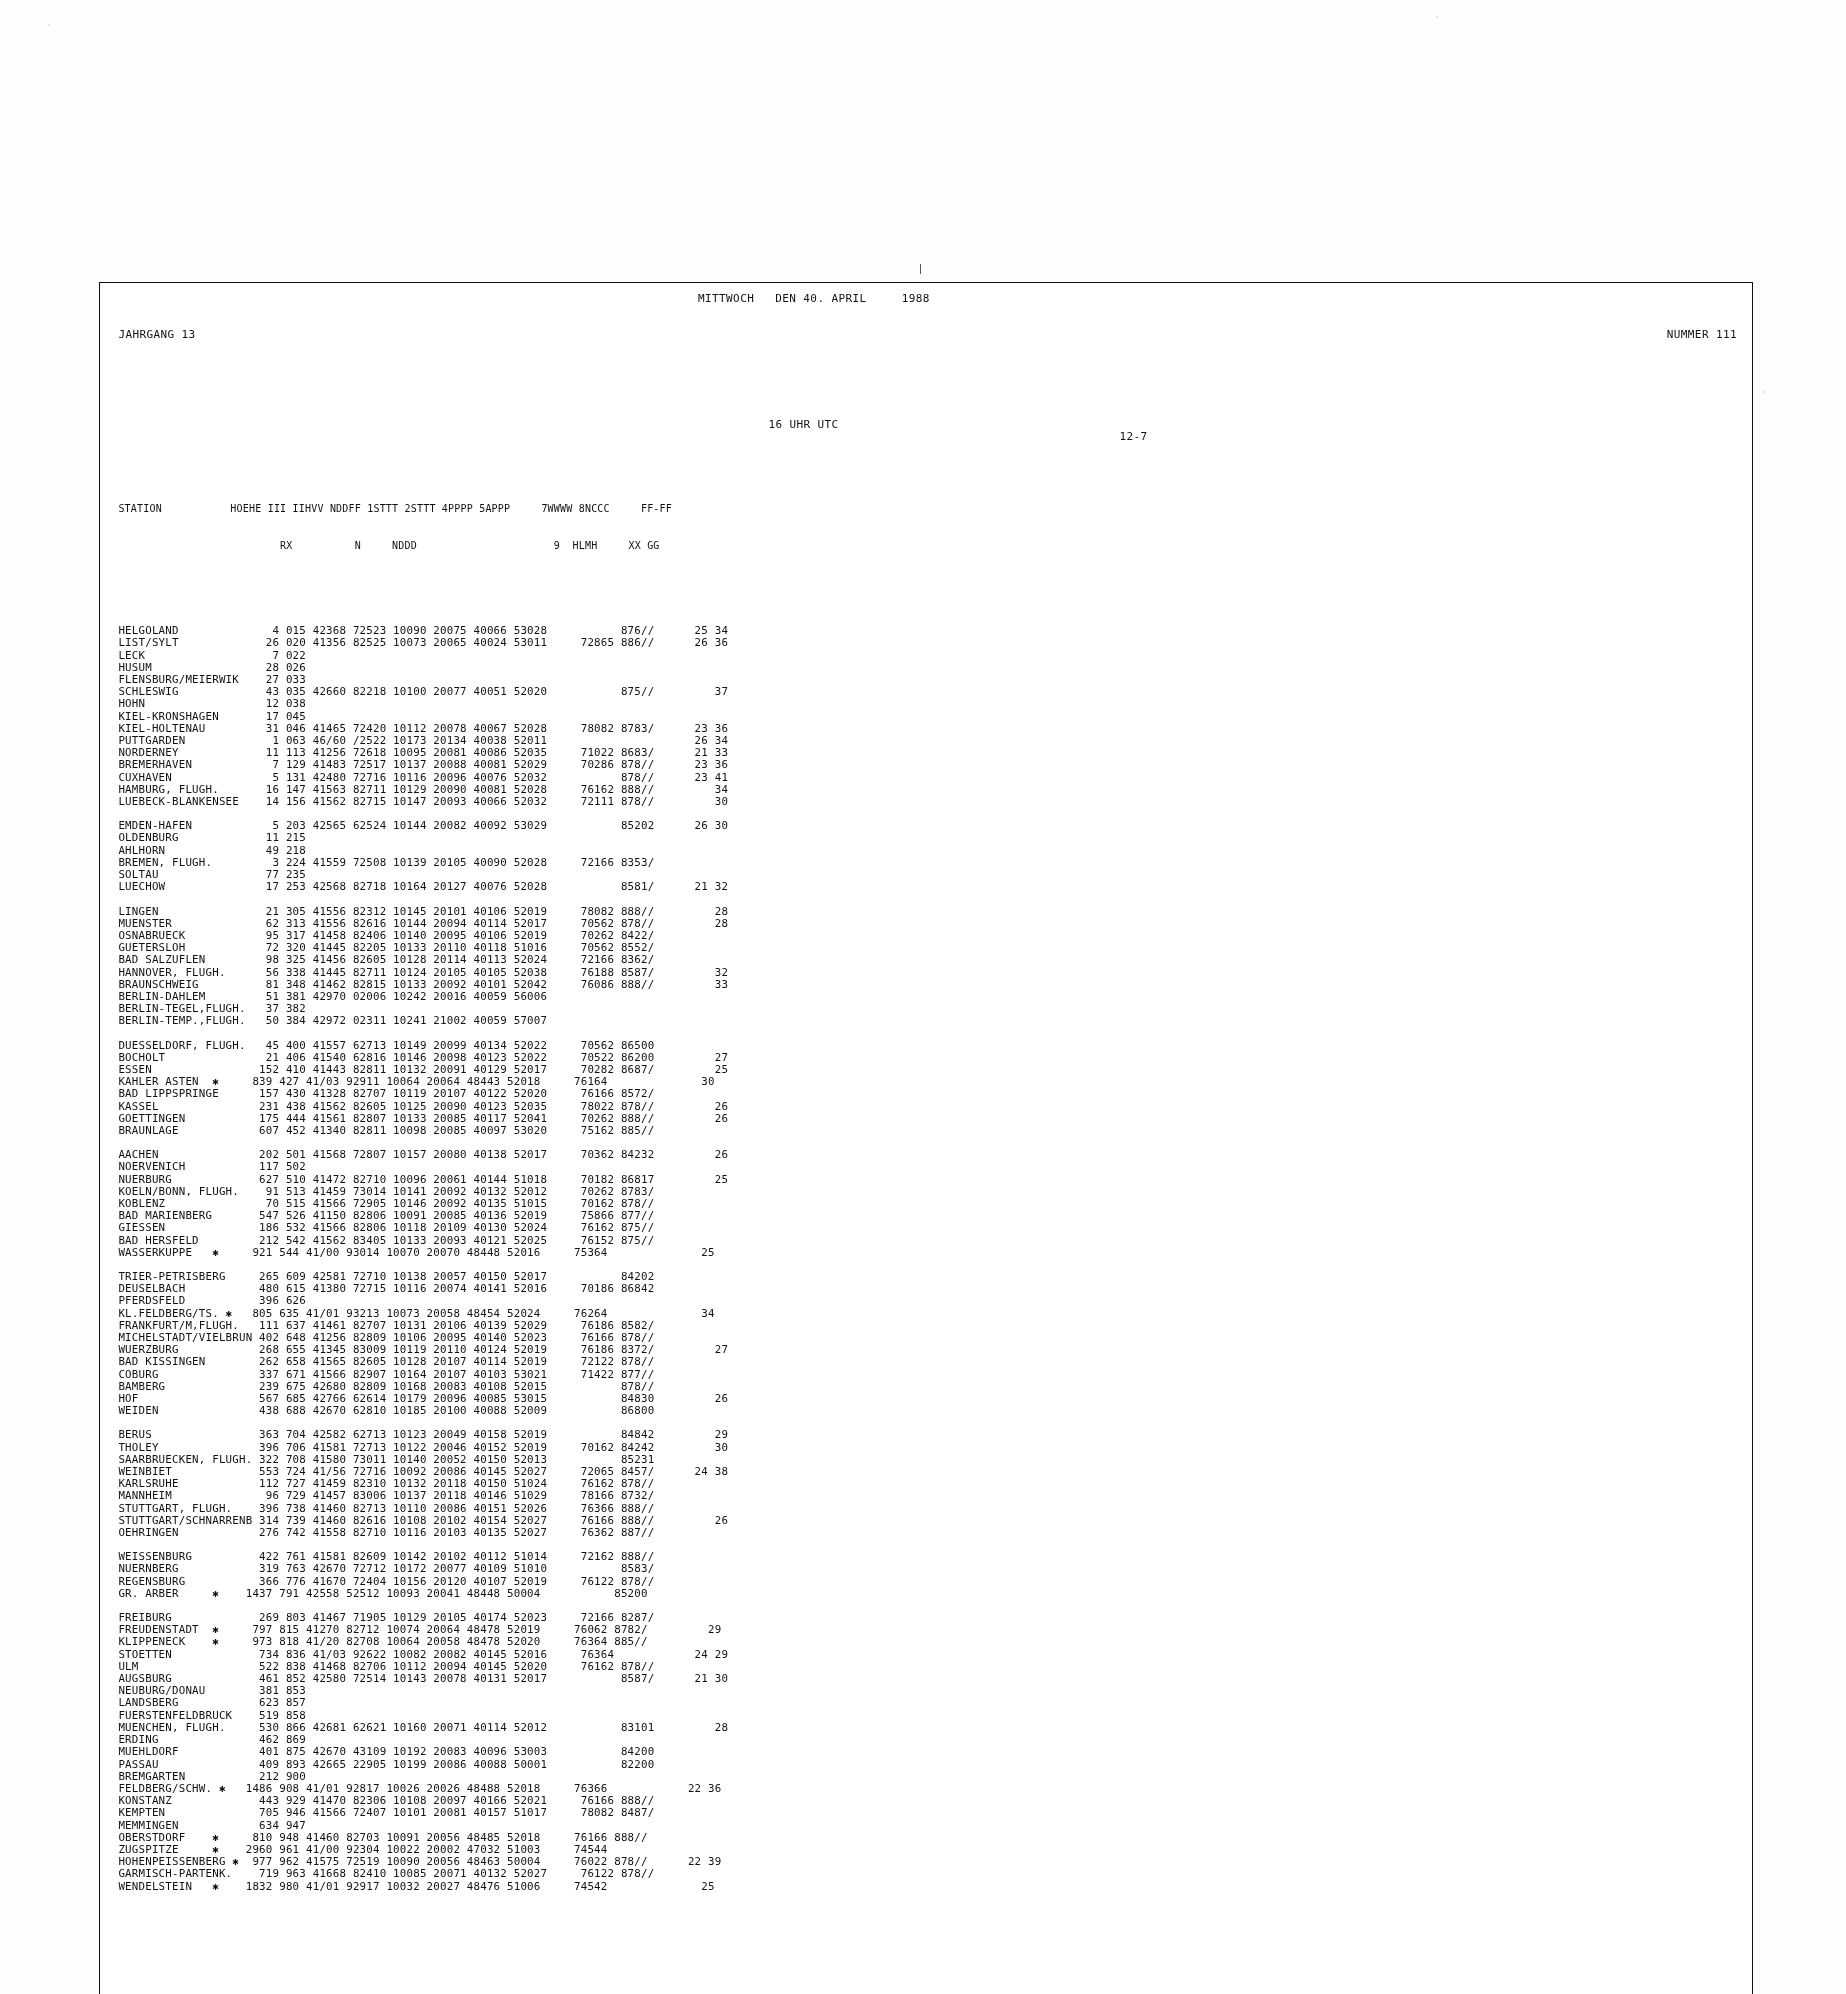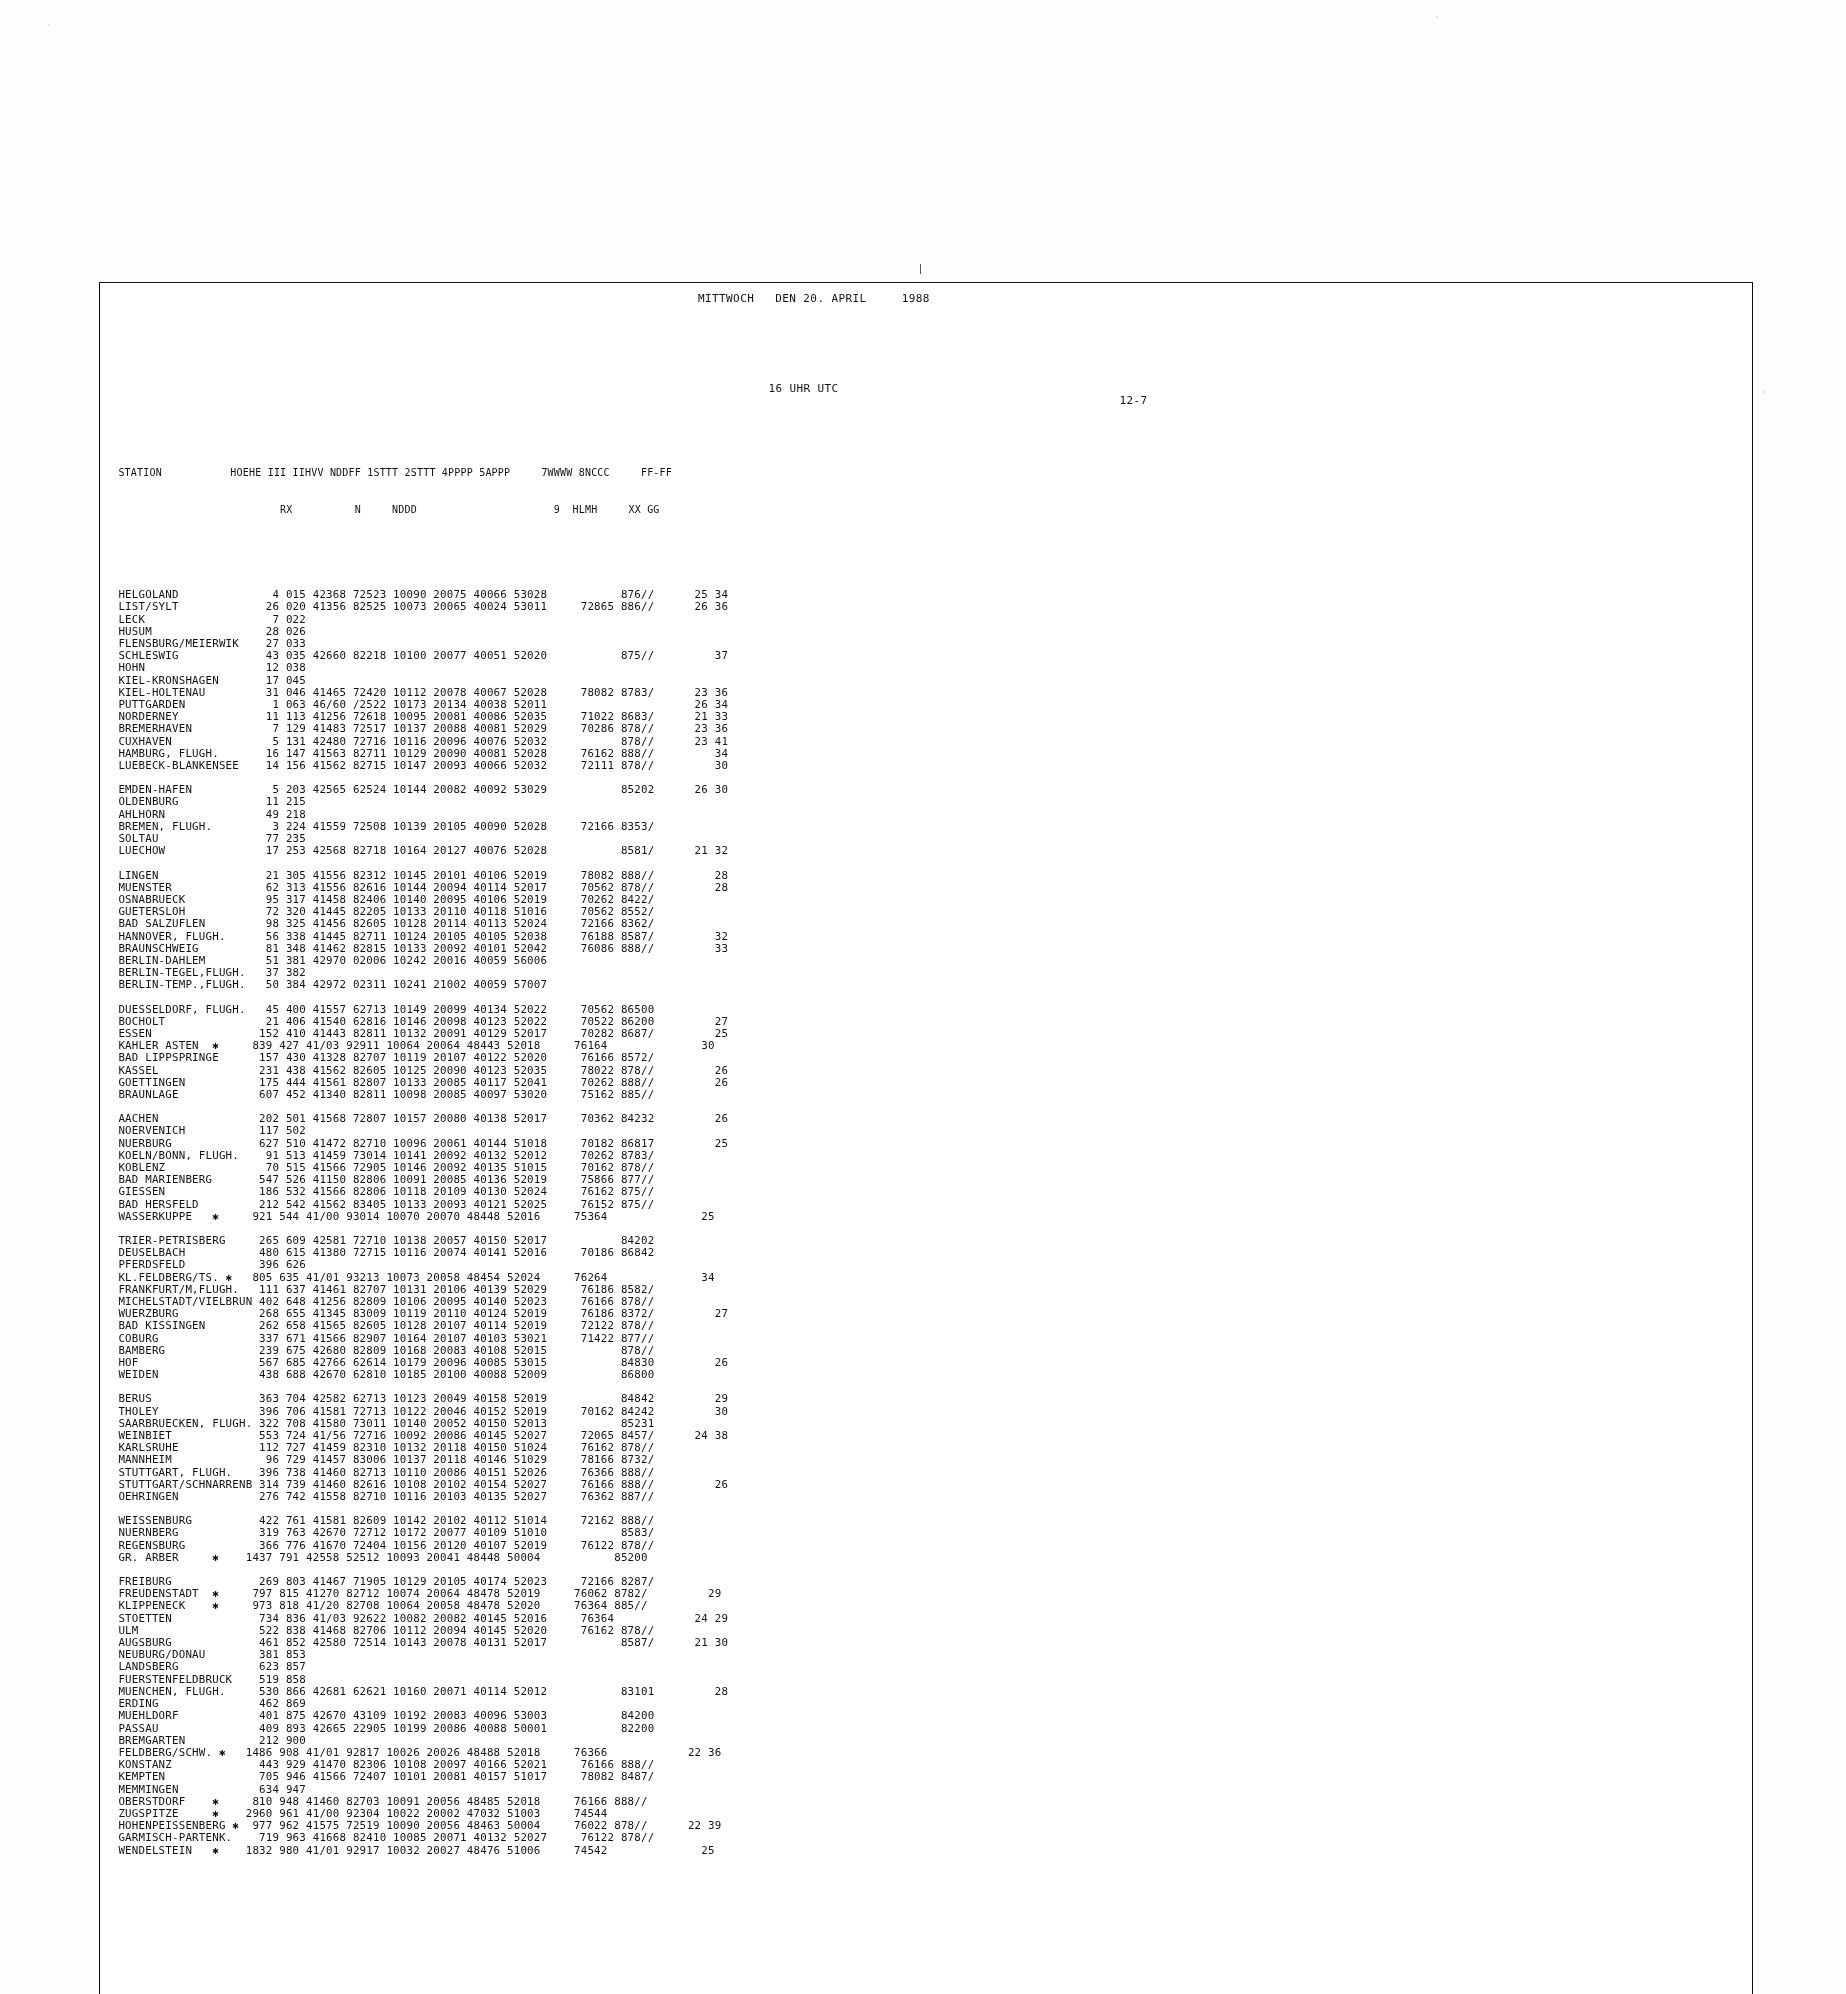--- a/index.html
+++ b/index.html
@@ -70,21 +70,25 @@
 
   <div class="speckle" style="left:48px;top:24px;"></div>
   <div class="speckle" style="left:1436px;top:16px;width:2px;height:2px;"></div>
   <div class="speckle" style="left:1763px;top:391px;width:2px;height:2px;"></div>
 
   <div class="tick"></div>
 
   <div class="sheet">
     <div class="inner">
 
-      <div class="hdr-center">MITTWOCH   DEN 20. APRIL     1988</div>
+      <div class="hdrline">
+        <span>JAHRGANG 13</span>
+        <span>NUMMER 111</span>
+      </div>
+      <div class="hdr-center">MITTWOCH   DEN 40. APRIL     1988</div>
 
       <div class="row2">
         <span class="utc">16 UHR UTC</span>
         <span class="p1215">12-7</span>
       </div>
 
       <div class="colhdr">
         <div>STATION           HOEHE III IIHVV NDDFF 1STTT 2STTT 4PPPP 5APPP     7WWWW 8NCCC     FF-FF</div>
         <div>                          RX          N     NDDD                      9  HLMH     XX GG</div>
       </div>

